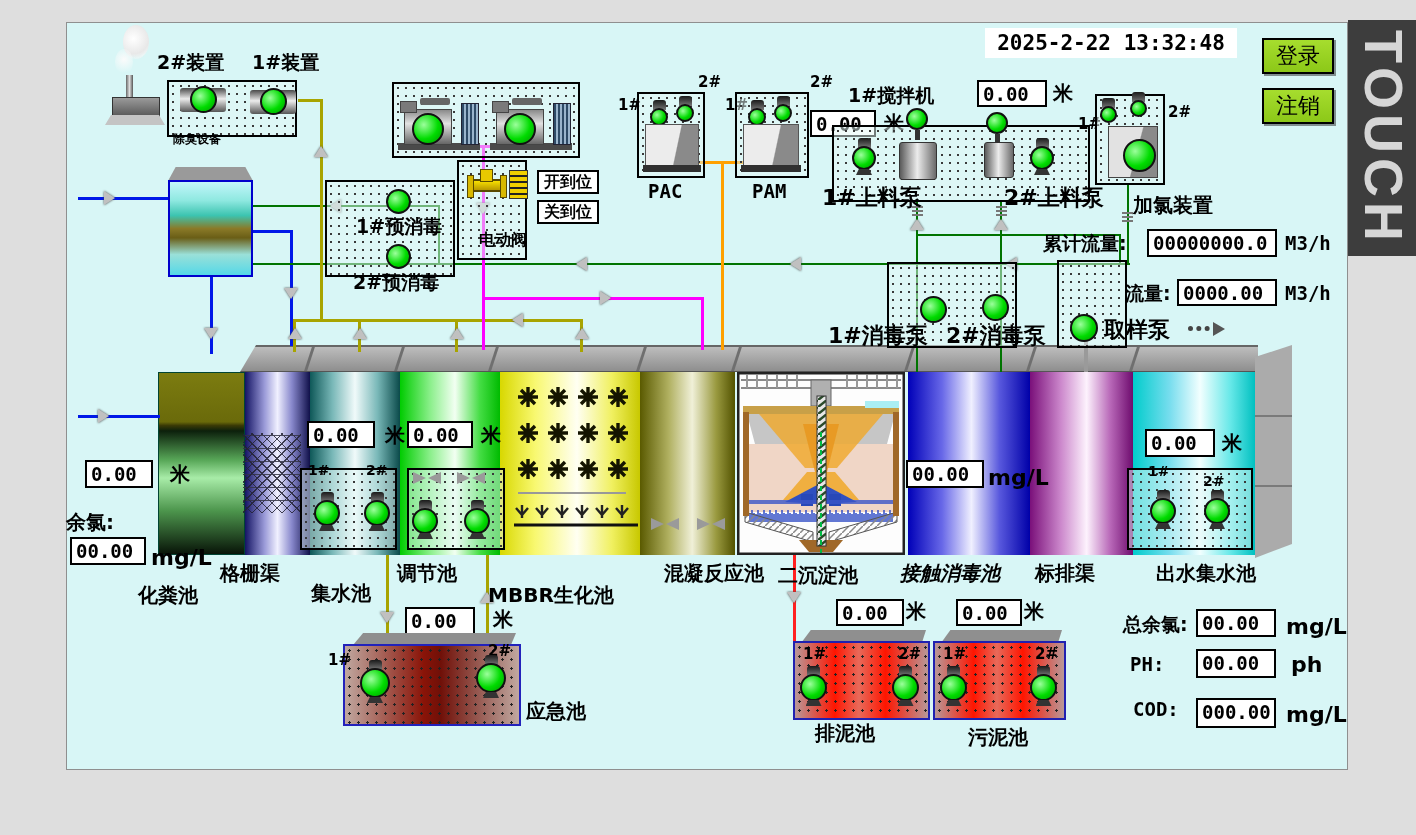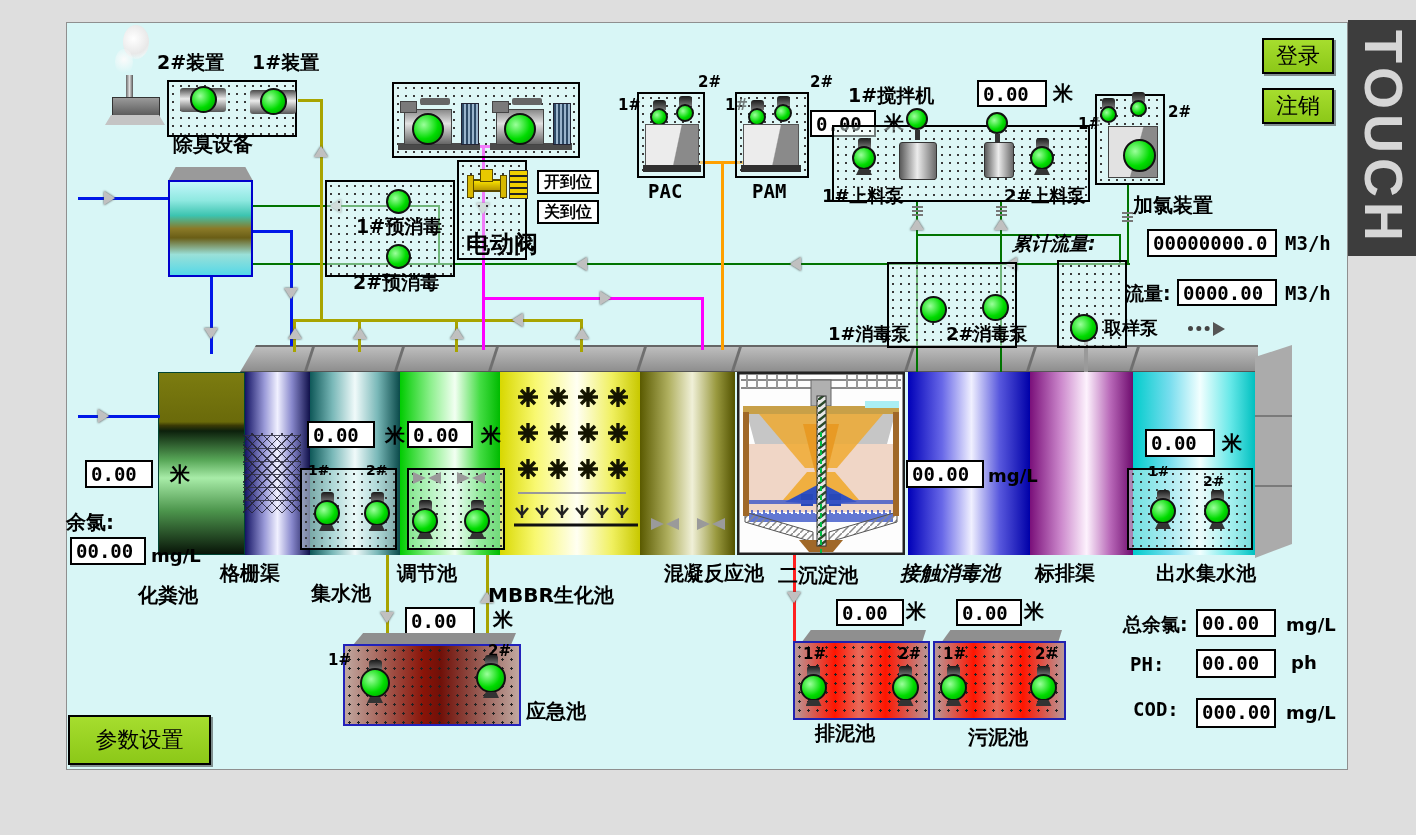--- a/index.html
+++ b/index.html
@@ -1,21 +1,21 @@
 <!DOCTYPE html>
 <html><head>
 <meta charset="utf-8">
 <style>
   html,body{margin:0;padding:0;}
   body{font-family:"DejaVu Sans","Liberation Sans",sans-serif;}
   #stage{position:relative;width:1416px;height:835px;background:#dedede;overflow:hidden;}
   .a{position:absolute;}
   
   .t{position:absolute;font-weight:bold;color:#000;white-space:nowrap;font-size:19px;line-height:1.1;}
-  .t14{font-size:14px;} .t15{font-size:15px;} .t20{font-size:20px;} .t18{font-size:18px;}
+  .t14{font-size:14px;} .t15{font-size:15px;} .t20{font-size:20px;} .t18{font-size:22px;}
   
   .disp{position:absolute;background:#fff;border:2px solid #000;font:bold 19px/1.25 "DejaVu Sans Mono","Liberation Mono",monospace;padding:1px 4px;color:#000;box-sizing:border-box;white-space:nowrap;}
   
   .dotbox{position:absolute;border:2px solid #000;background-color:rgba(228,248,246,.5);background-image:radial-gradient(#3a3a3a .9px,transparent 1.15px);background-size:8px 8px;box-sizing:border-box;}
   
   .pipe{position:absolute;}
   
   .ar{position:absolute;width:0;height:0;border:7px solid transparent;filter:drop-shadow(0 0 1px #444);}
   .ar-r{border-left:11px solid #c0c0c0;border-right:0;}
   .ar-l{border-right:11px solid #c0c0c0;border-left:0;}
@@ -212,21 +212,21 @@
   </div>
   <div class="t" style="left:157px;top:52px;">2#装置</div>
   <div class="t" style="left:252px;top:52px;">1#装置</div>
   <div class="dotbox" style="left:167px;top:80px;width:130px;height:57px;"></div>
   <div class="pumph" style="left:180px;top:88px;width:46px;height:24px;">
       <i style="left:10px;top:-2px;width:27px;height:27px;"></i>
     </div>
   <div class="pumph" style="left:250px;top:90px;width:46px;height:24px;">
       <i style="left:10px;top:-2px;width:27px;height:27px;"></i>
     </div>
-  <div class="t" style="left:173px;top:133px;font-size:20px;">除臭设备</div>
+  <div class="t" style="left:173px;top:133px;font-size:12px;">除臭设备</div>
 
   <div class="a" style="left:168px;top:167px;width:85px;height:110px;">
     <div class="a" style="left:0;top:0;width:85px;height:14px;background:#9a9a9a;clip-path:polygon(9% 0,91% 0,100% 100%,0 100%);"></div>
     <div class="a" style="left:0;top:13px;width:85px;height:97px;border:2px solid #0000cc;box-sizing:border-box;background:linear-gradient(180deg,#c2f6fa 0%,#8ee8e0 20%,#3cc4b0 36%,#8a7a28 50%,#6a5e16 60%,#9ae0d8 78%,#54d8e8 100%);"></div>
   </div>
 
   <div class="dotbox" style="left:325px;top:180px;width:130px;height:97px;"></div>
   <div class="pump" style="left:386px;top:189px;width:25px;height:25px;"></div>
   <div class="t" style="left:356px;top:216px;">1#预消毒</div>
   <div class="pump" style="left:386px;top:244px;width:25px;height:25px;"></div>
@@ -251,21 +251,21 @@
   </div>
 
   <div class="dotbox" style="left:457px;top:160px;width:70px;height:100px;"></div>
   <div class="valve" style="left:468px;top:168px;">
     <div class="vb"></div>
       <div class="vfl"></div>
       <div class="vfr"></div>
       <div class="vt"></div>
       <div class="vm"></div>
   </div>
-  <div class="t" style="left:466px;top:231px;font-size:24px;">电动阀</div>
+  <div class="t" style="left:479px;top:231px;font-size:16px;">电动阀</div>
   <div class="statusbox" style="left:537px;top:170px;width:62px;height:24px;">开到位</div>
   <div class="statusbox" style="left:537px;top:200px;width:62px;height:24px;">关到位</div>
 
   <div class="t t15" style="left:618px;top:97px;">1#</div>
   <div class="t t15" style="left:698px;top:74px;">2#</div>
   <div class="dotbox" style="left:637px;top:92px;width:68px;height:86px;"></div>
   <div class="pumpv" style="left:650px;top:100px;">
       <div class="mh"></div>
       <div class="mb" style="width:18px;height:18px;"></div>
     </div>
@@ -328,21 +328,21 @@
     </div>
   <div class="pumpv" style="left:1130px;top:92px;">
       <div class="mh"></div>
       <div class="mb" style="width:17px;height:17px;"></div>
     </div>
   <div class="a" style="left:1108px;top:126px;width:50px;height:52px;background:linear-gradient(105deg,#e2e2e2 55%,#8a8a8a 57%);border:1px solid #444;box-sizing:border-box;">
     <div class="pump" style="left:14px;top:12px;width:33px;height:33px;"></div>
   </div>
   <div class="t t20" style="left:1133px;top:194px;">加氯装置</div>
 
-  <div class="t" style="left:1012px;top:233px;font-style:italic;">累计流量:</div>
+  <div class="t" style="left:1043px;top:233px;">累计流量:</div>
   <div class="disp" style="left:1147px;top:229px;width:130px;height:28px;">00000000.0</div>
   <div class="t" style="left:1285px;top:233px;font-family:'DejaVu Sans Mono',monospace;">M3/h</div>
   <div class="t" style="left:1125px;top:283px;">流量:</div>
   <div class="disp" style="left:1177px;top:279px;width:100px;height:27px;">0000.00</div>
   <div class="t" style="left:1285px;top:283px;font-family:'DejaVu Sans Mono',monospace;">M3/h</div>
 
   <div class="dotbox" style="left:887px;top:262px;width:130px;height:86px;"></div>
   <div class="pump" style="left:920px;top:296px;width:27px;height:27px;"></div>
   <div class="pump" style="left:982px;top:294px;width:27px;height:27px;"></div>
   <div class="t t18" style="left:828px;top:324px;">1#消毒泵</div>
@@ -513,18 +513,20 @@
   <div class="t" style="left:1123px;top:614px;text-align:right;">总余氯:</div>
   <div class="disp" style="left:1196px;top:609px;width:80px;height:28px;">00.00</div>
   <div class="t t18" style="left:1286px;top:615px;">mg/L</div>
   <div class="t" style="left:1130px;top:654px;font-family:'DejaVu Sans Mono',monospace;">PH:</div>
   <div class="disp" style="left:1196px;top:649px;width:80px;height:29px;">00.00</div>
   <div class="t t18" style="left:1291px;top:653px;">ph</div>
   <div class="t" style="left:1133px;top:699px;font-family:'DejaVu Sans Mono',monospace;">COD:</div>
   <div class="disp" style="left:1196px;top:698px;width:80px;height:30px;">000.00</div>
   <div class="t t18" style="left:1286px;top:703px;">mg/L</div>
 
+  <div class="a" style="left:985px;top:28px;width:252px;height:30px;background:#fff;display:flex;align-items:center;justify-content:center;font:bold 21px 'DejaVu Sans Mono',monospace;color:#000;">
+    <span>2025-2-22 13:32:48</span>
+  </div>
   <div class="btn" style="left:1262px;top:38px;width:72px;height:36px;font-size:22px;">登录</div>
   <div class="btn" style="left:1262px;top:88px;width:72px;height:36px;font-size:22px;">注销</div>
 
-  <div class="btn" style="left:68px;top:715px;width:143px;height:50px;font-size:22px;">参数设置</div>
 
 </div>
 
 </body></html>

